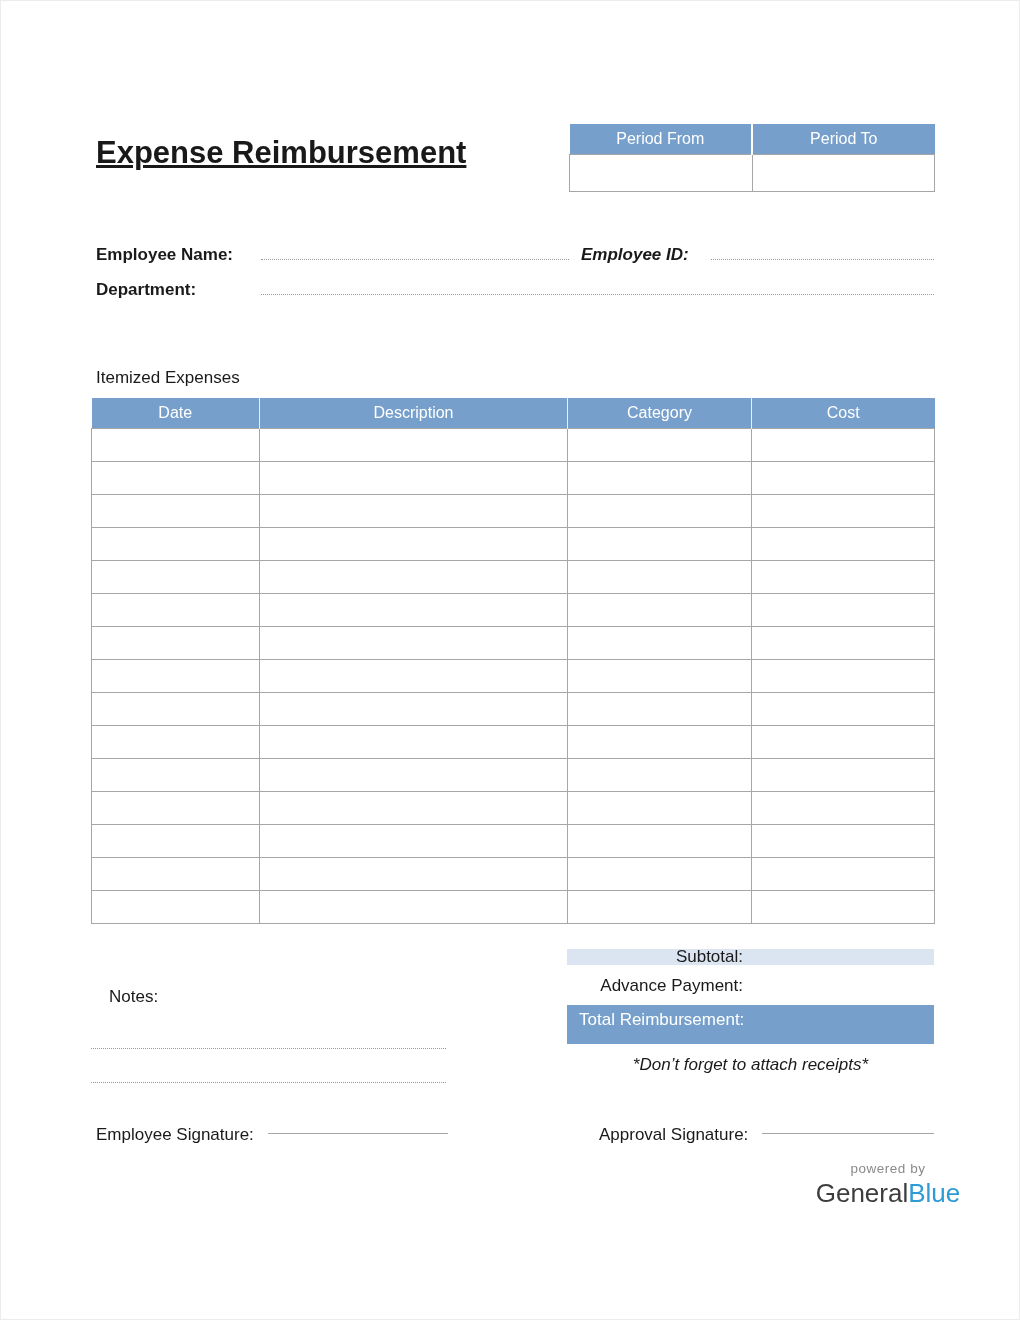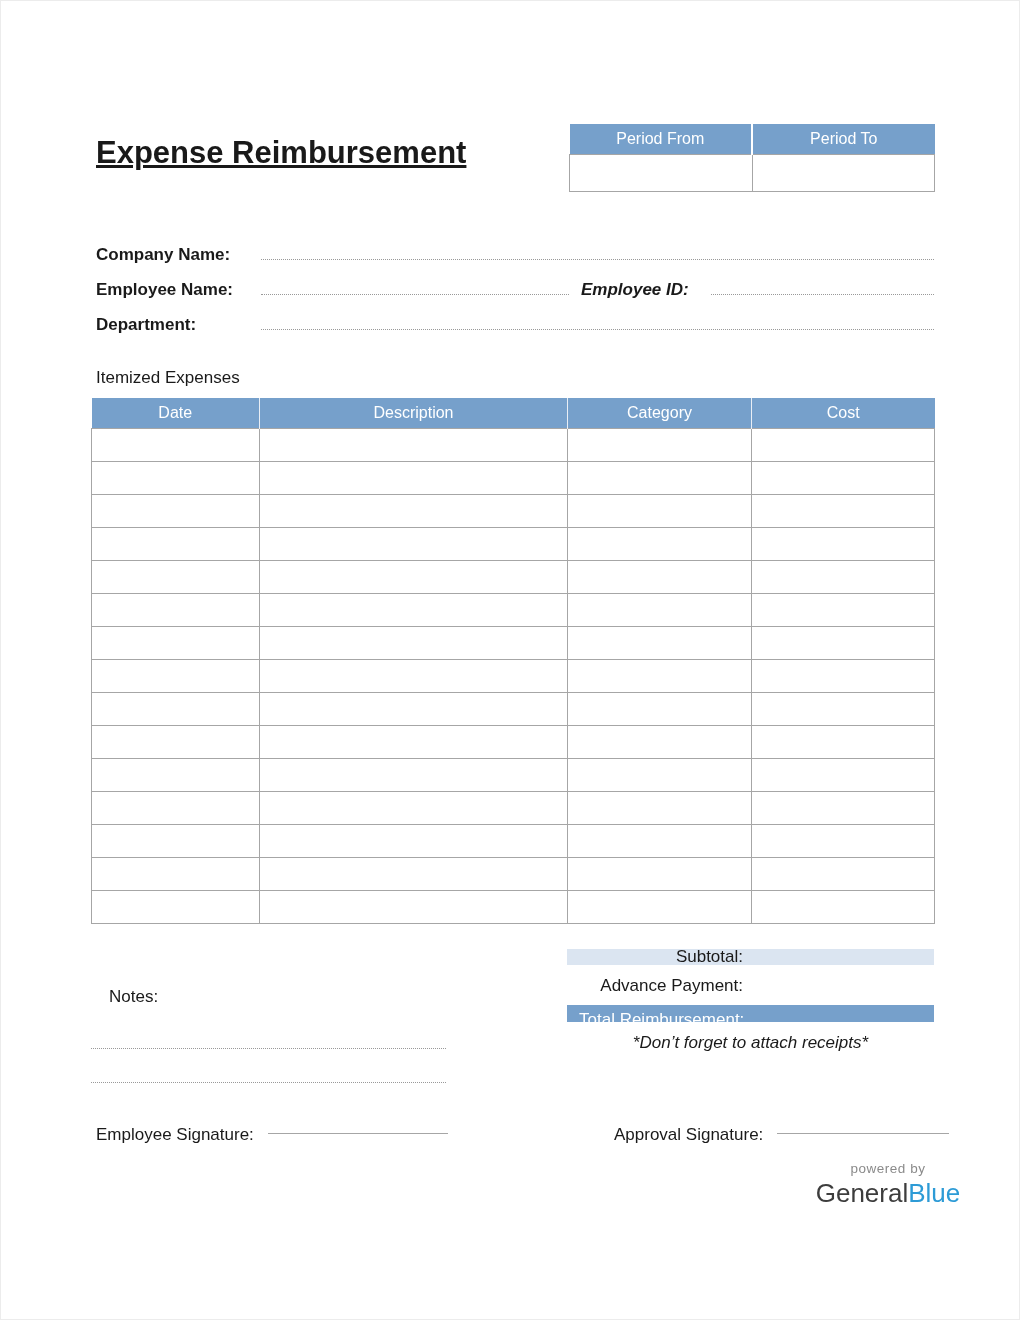--- a/index.html
+++ b/index.html
@@ -116,21 +116,21 @@
     font-size: 17px;
   }
   .total-row { display: flex; align-items: center; height: 16px; }
   .subtotal { background: var(--subtotal-bg, #dbe5f1); margin-bottom: 8px; }
   .advance { background: transparent; height: 26px; margin-bottom: 6px; }
   .total-label { width: 184px; text-align: right; padding-right: 8px; }
   .total-value { flex: 1; height: 100%; }
   .total-bar {
     background: var(--header-blue, #76a0cb);
     color: #ffffff;
-    height: 17px;
+    height: 39px;
     line-height: 29px;
     padding-left: 12px;
   }
   .receipts-note { margin-top: 11px; text-align: center; font-style: italic; }
 
   
   .notes {
     position: absolute;
     left: 90px;
     top: 986px;
@@ -138,21 +138,21 @@
     font-size: 17px;
   }
   .notes-label { margin-left: 18px; }
   .note-line { border-bottom: 1px dotted #999999; height: 1px; }
   .note-line-1 { margin-top: 41px; }
   .note-line-2 { margin-top: 33px; }
 
   
   .signature { position: absolute; display: flex; align-items: center; }
   .employee-signature { left: 95px; top: 1124px; width: 352px; }
-  .approval-signature { left: 613px; top: 1124px; width: 335px; }
+  .approval-signature { left: 598px; top: 1124px; width: 335px; }
   .sig-label { font-size: 17px; padding-bottom: 2px; white-space: nowrap; }
   .sig-line {
     flex: 1;
     border-bottom: 1px solid #a6a6a6;
     height: 1px;
     margin-bottom: 5px;
     margin-left: 14px;
   }
 
   
@@ -185,24 +185,20 @@
     </thead>
     <tbody>
       <tr>
         <td></td>
         <td></td>
       </tr>
     </tbody>
   </table>
 
   <div class="fields">
-    <div class="field-row">
-      <span class="field-label label-main">Company Name:</span>
-      <span class="dotted-line grow"></span>
-    </div>
     <div class="field-row">
       <span class="field-label label-main">Employee Name:</span>
       <span class="dotted-line w-308"></span>
       <span class="field-label label-inline">Employee ID:</span>
       <span class="dotted-line grow"></span>
     </div>
     <div class="field-row">
       <span class="field-label label-main">Department:</span>
       <span class="dotted-line grow"></span>
     </div>

